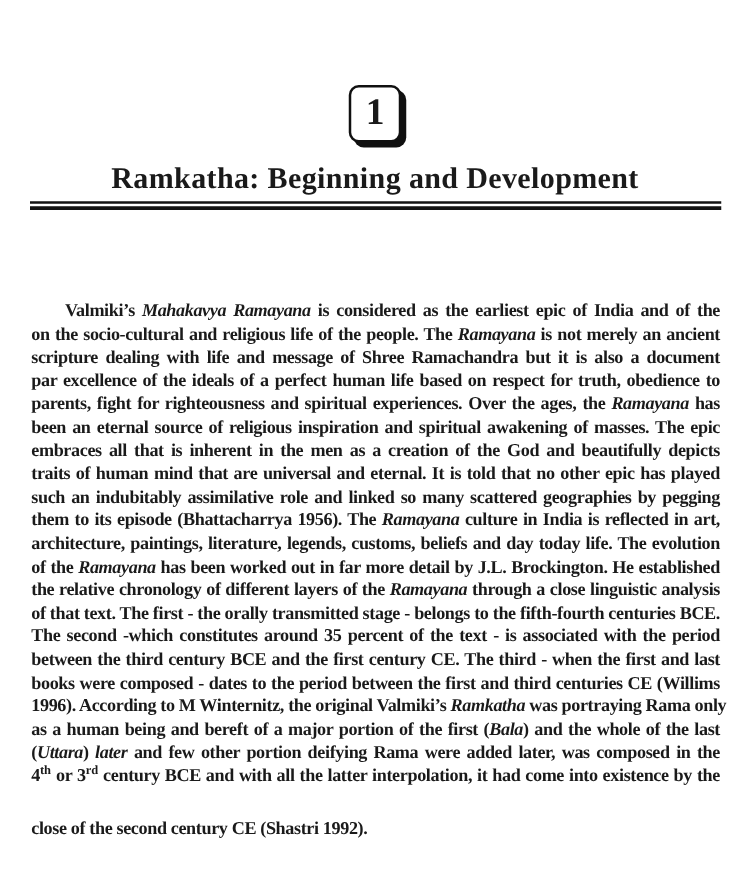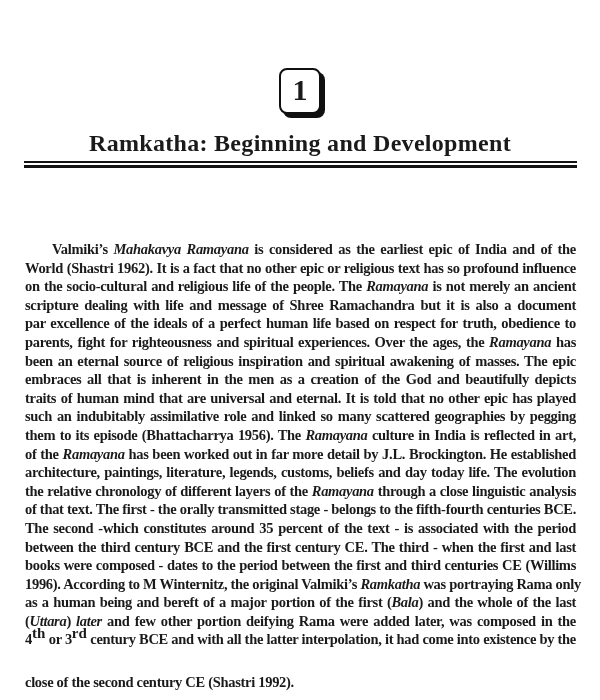--- a/index.html
+++ b/index.html
@@ -56,53 +56,52 @@
   .line {
     text-align: justify;
     text-align-last: justify;
     white-space: nowrap;
     font-weight: bold;
   }
   .line.first { text-indent: 27px; }
   .line.last  { text-align-last: left; margin-top: 24px; }
   .line i { font-style: italic; }
   .line sup {
-    font-size: 15px;
+    font-size: 10px;
     vertical-align: super;
     line-height: 0;
     letter-spacing: 0;
   }
 </style>
 </head>
 <body>
 
 <div class="page">
 
   <div class="chapter-box">
     <span class="chapter-num">1</span>
   </div>
 
   <h1 class="title">Ramkatha: Beginning and Development</h1>
 
   <div class="title-rule"></div>
 
   <div class="body-par" id="paragraph">
       <div class="line first">Valmiki’s <i>Mahakavya Ramayana</i> is considered as the earliest epic of India and of the</div>
-      <div class="line">World (Shastri 1962). It is a fact that no other epic or religious text has so profound influence</div>
       <div class="line">on the socio-cultural and religious life of the people. The <i>Ramayana</i> is not merely an ancient</div>
       <div class="line">scripture dealing with life and message of Shree Ramachandra but it is also a document</div>
       <div class="line">par excellence of the ideals of a perfect human life based on respect for truth, obedience to</div>
       <div class="line">parents, fight for righteousness and spiritual experiences. Over the ages, the <i>Ramayana</i> has</div>
       <div class="line">been an eternal source of religious inspiration and spiritual awakening of masses. The epic</div>
       <div class="line">embraces all that is inherent in the men as a creation of the God and beautifully depicts</div>
       <div class="line">traits of human mind that are universal and eternal. It is told that no other epic has played</div>
       <div class="line">such an indubitably assimilative role and linked so many scattered geographies by pegging</div>
       <div class="line">them to its episode (Bhattacharrya 1956). The <i>Ramayana</i> culture in India is reflected in art,</div>
+      <div class="line">architecture, paintings, literature, legends, customs, beliefs and day today life. The evolution</div>
       <div class="line">of the <i>Ramayana</i> has been worked out in far more detail by J.L. Brockington. He established</div>
-      <div class="line">architecture, paintings, literature, legends, customs, beliefs and day today life. The evolution</div>
       <div class="line">the relative chronology of different layers of the <i>Ramayana</i> through a close linguistic analysis</div>
       <div class="line">of that text. The first - the orally transmitted stage - belongs to the fifth-fourth centuries BCE.</div>
       <div class="line">The second -which constitutes around 35 percent of the text - is associated with the period</div>
       <div class="line">between the third century BCE and the first century CE. The third - when the first and last</div>
       <div class="line">books were composed - dates to the period between the first and third centuries CE (Willims</div>
       <div class="line">1996). According to M Winternitz, the original Valmiki’s <i>Ramkatha</i> was portraying Rama only</div>
       <div class="line">as a human being and bereft of a major portion of the first (<i>Bala</i>) and the whole of the last</div>
       <div class="line">(<i>Uttara</i>) <i>later</i> and few other portion deifying Rama were added later, was composed in the</div>
       <div class="line">4<sup>th</sup> or 3<sup>rd</sup> century BCE and with all the latter interpolation, it had come into existence by the</div>
       <div class="line last">close of the second century CE (Shastri 1992).</div>

